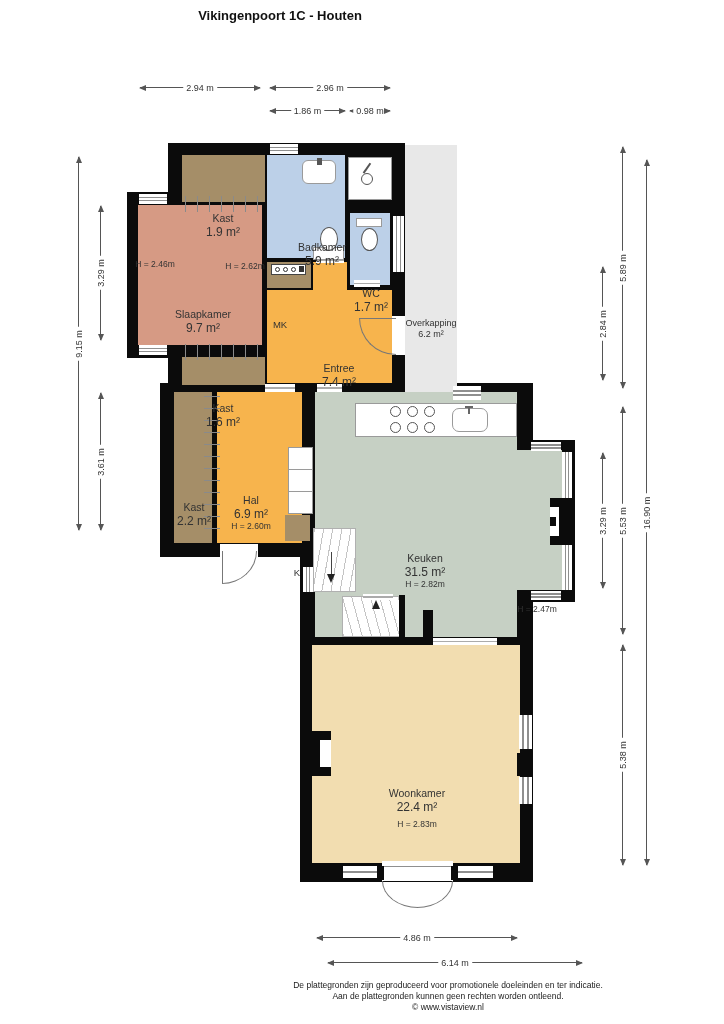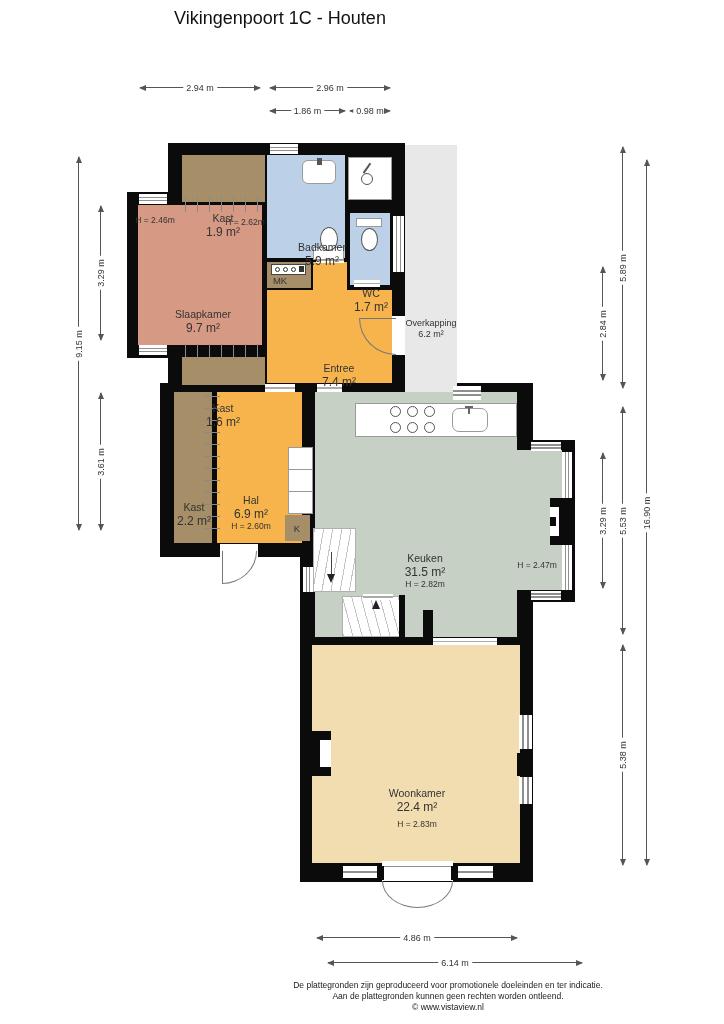--- a/index.html
+++ b/index.html
@@ -19,21 +19,21 @@
   .win-h{position:absolute;background:linear-gradient(to bottom,#fff 0 26%,#8f8f8f 26% 40%,#fff 40% 60%,#8f8f8f 60% 74%,#fff 74% 100%);}
   .win-v{position:absolute;background:linear-gradient(to right,#fff 0 26%,#8f8f8f 26% 40%,#fff 40% 60%,#8f8f8f 60% 74%,#fff 74% 100%);}
   .thr-h{position:absolute;background:linear-gradient(to bottom,#fff 0 40%,#ababab 40% 62%,#fff 62% 100%);}
   .sill{position:absolute;background:linear-gradient(to bottom,#fff 0 38%,#8f8f8f 38% 56%,#fff 56% 100%);}
   .arc{position:absolute;box-sizing:border-box;border:1px solid #777;background:transparent;}
   .rl{position:absolute;transform:translate(-50%,-50%);text-align:center;color:#333;line-height:1.22;white-space:nowrap;margin-top:48px;}
   .rl .nm{font-size:10.5px;display:block;}
   .rl .ar{font-size:12px;display:block;}
   .rl .hh{font-size:8.5px;display:block;}
   .rl-s .nm{font-size:9px;}
-  .hl{position:absolute;transform:translate(-50%,-50%);font-size:8.5px;color:#333;white-space:nowrap;}
+  .hl{position:absolute;transform:translate(-50%,-50%);font-size:8.5px;color:#333;white-space:nowrap;margin-top:44px;}
   .dimh{position:absolute;height:0;border-top:1px solid #555;}
   .dimh::before{content:"";position:absolute;left:-1px;top:-3px;border-top:3px solid transparent;border-bottom:3px solid transparent;border-right:7px solid #555;}
   .dimh::after{content:"";position:absolute;right:-1px;top:-3px;border-top:3px solid transparent;border-bottom:3px solid transparent;border-left:7px solid #555;}
   .dimv{position:absolute;width:0;border-left:1px solid #555;}
   .dimv::before{content:"";position:absolute;top:-1px;left:-3px;border-left:3px solid transparent;border-right:3px solid transparent;border-bottom:7px solid #555;}
   .dimv::after{content:"";position:absolute;bottom:-1px;left:-3px;border-left:3px solid transparent;border-right:3px solid transparent;border-top:7px solid #555;}
   .dlab{position:absolute;left:50%;top:0;transform:translate(-50%,-50%);background:#fff;padding:0 3px;font-size:9px;color:#333;white-space:nowrap;}
   .dlabv{position:absolute;top:50%;left:0;transform:translate(-50%,-50%) rotate(-90deg);background:#fff;padding:0 3px;font-size:9px;color:#333;white-space:nowrap;}
   .circ{position:absolute;border:1.5px solid #555;border-radius:50%;background:#fff;box-sizing:border-box;}
   .bowl{position:absolute;border:1.5px solid #555;border-radius:50%;background:#fff;box-sizing:border-box;}
@@ -43,21 +43,21 @@
   .tri-u{position:absolute;width:0;height:0;border-left:4px solid transparent;border-right:4px solid transparent;border-bottom:9px solid #222;}
   .ticks-h{position:absolute;background:repeating-linear-gradient(90deg,#8a8a8a 0 1px,transparent 1px 12px);}
   .ticks-v{position:absolute;background:repeating-linear-gradient(180deg,#8a8a8a 0 1px,transparent 1px 12px);}
 </style>
 </head>
 <body>
 
 <div id="plan">
 
   <div class="a" style="left:130px;top:8px;width:300px;text-align:center">
-    <div style="font-size:18px;font-weight:normal;color:#111">Vikingenpoort 1C - Houten</div>
+    <div style="font-size:13px;font-weight:bold;color:#111">Vikingenpoort 1C - Houten</div>
   </div>
 
   <div class="wall" style="left:168px;top:143px;width:237px;height:255px"></div>
   <div class="wall" style="left:127px;top:192px;width:41px;height:166px"></div>
   <div class="wall" style="left:160px;top:383px;width:373px;height:174px"></div>
   <div class="wall" style="left:300px;top:383px;width:233px;height:267px"></div>
   <div class="wall" style="left:530px;top:440px;width:45px;height:162px"></div>
   <div class="wall" style="left:300px;top:637px;width:233px;height:245px"></div>
 
   <div class="room c-ovk" style="left:405px;top:145px;width:52px;height:253px"></div>

